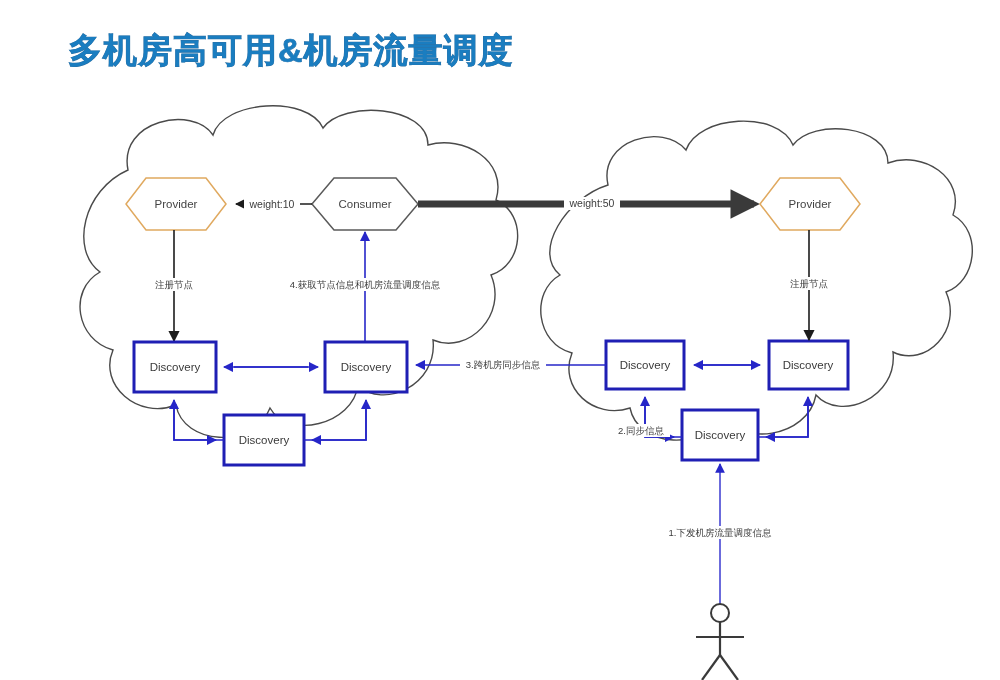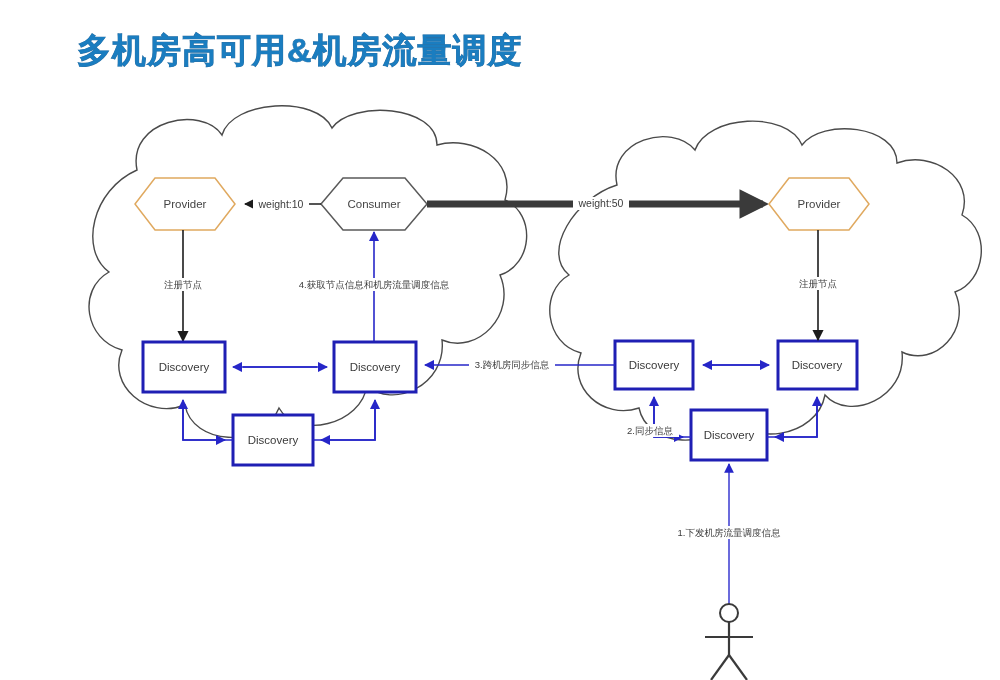--- a/index.html
+++ b/index.html
@@ -1,21 +1,21 @@
 <!DOCTYPE html>
 <html><head>
 <meta charset="utf-8">
 <style>
   html,body{margin:0;padding:0;background:#ffffff;}
   body{
     width:1000px;height:680px;position:relative;overflow:hidden;
     font-family:"Liberation Sans","DejaVu Sans",sans-serif;
     background:#ffffff;
   }
-  #diagram-root{position:absolute;left:17px;top:0;width:869px;height:680px;border-radius:13px;}
+  #diagram-root{position:absolute;left:8px;top:0;width:869px;height:680px;border-radius:13px;}
   svg#scene{position:absolute;left:0;top:0;width:1000px;height:680px;display:block;}
 
   
   .title-text{
     font-family:"Liberation Sans","DejaVu Sans",sans-serif;
     font-weight:bold;
     font-size:34px;
     letter-spacing:1px;
     fill:#1a7dc0;
     stroke:#2f6fa0;

